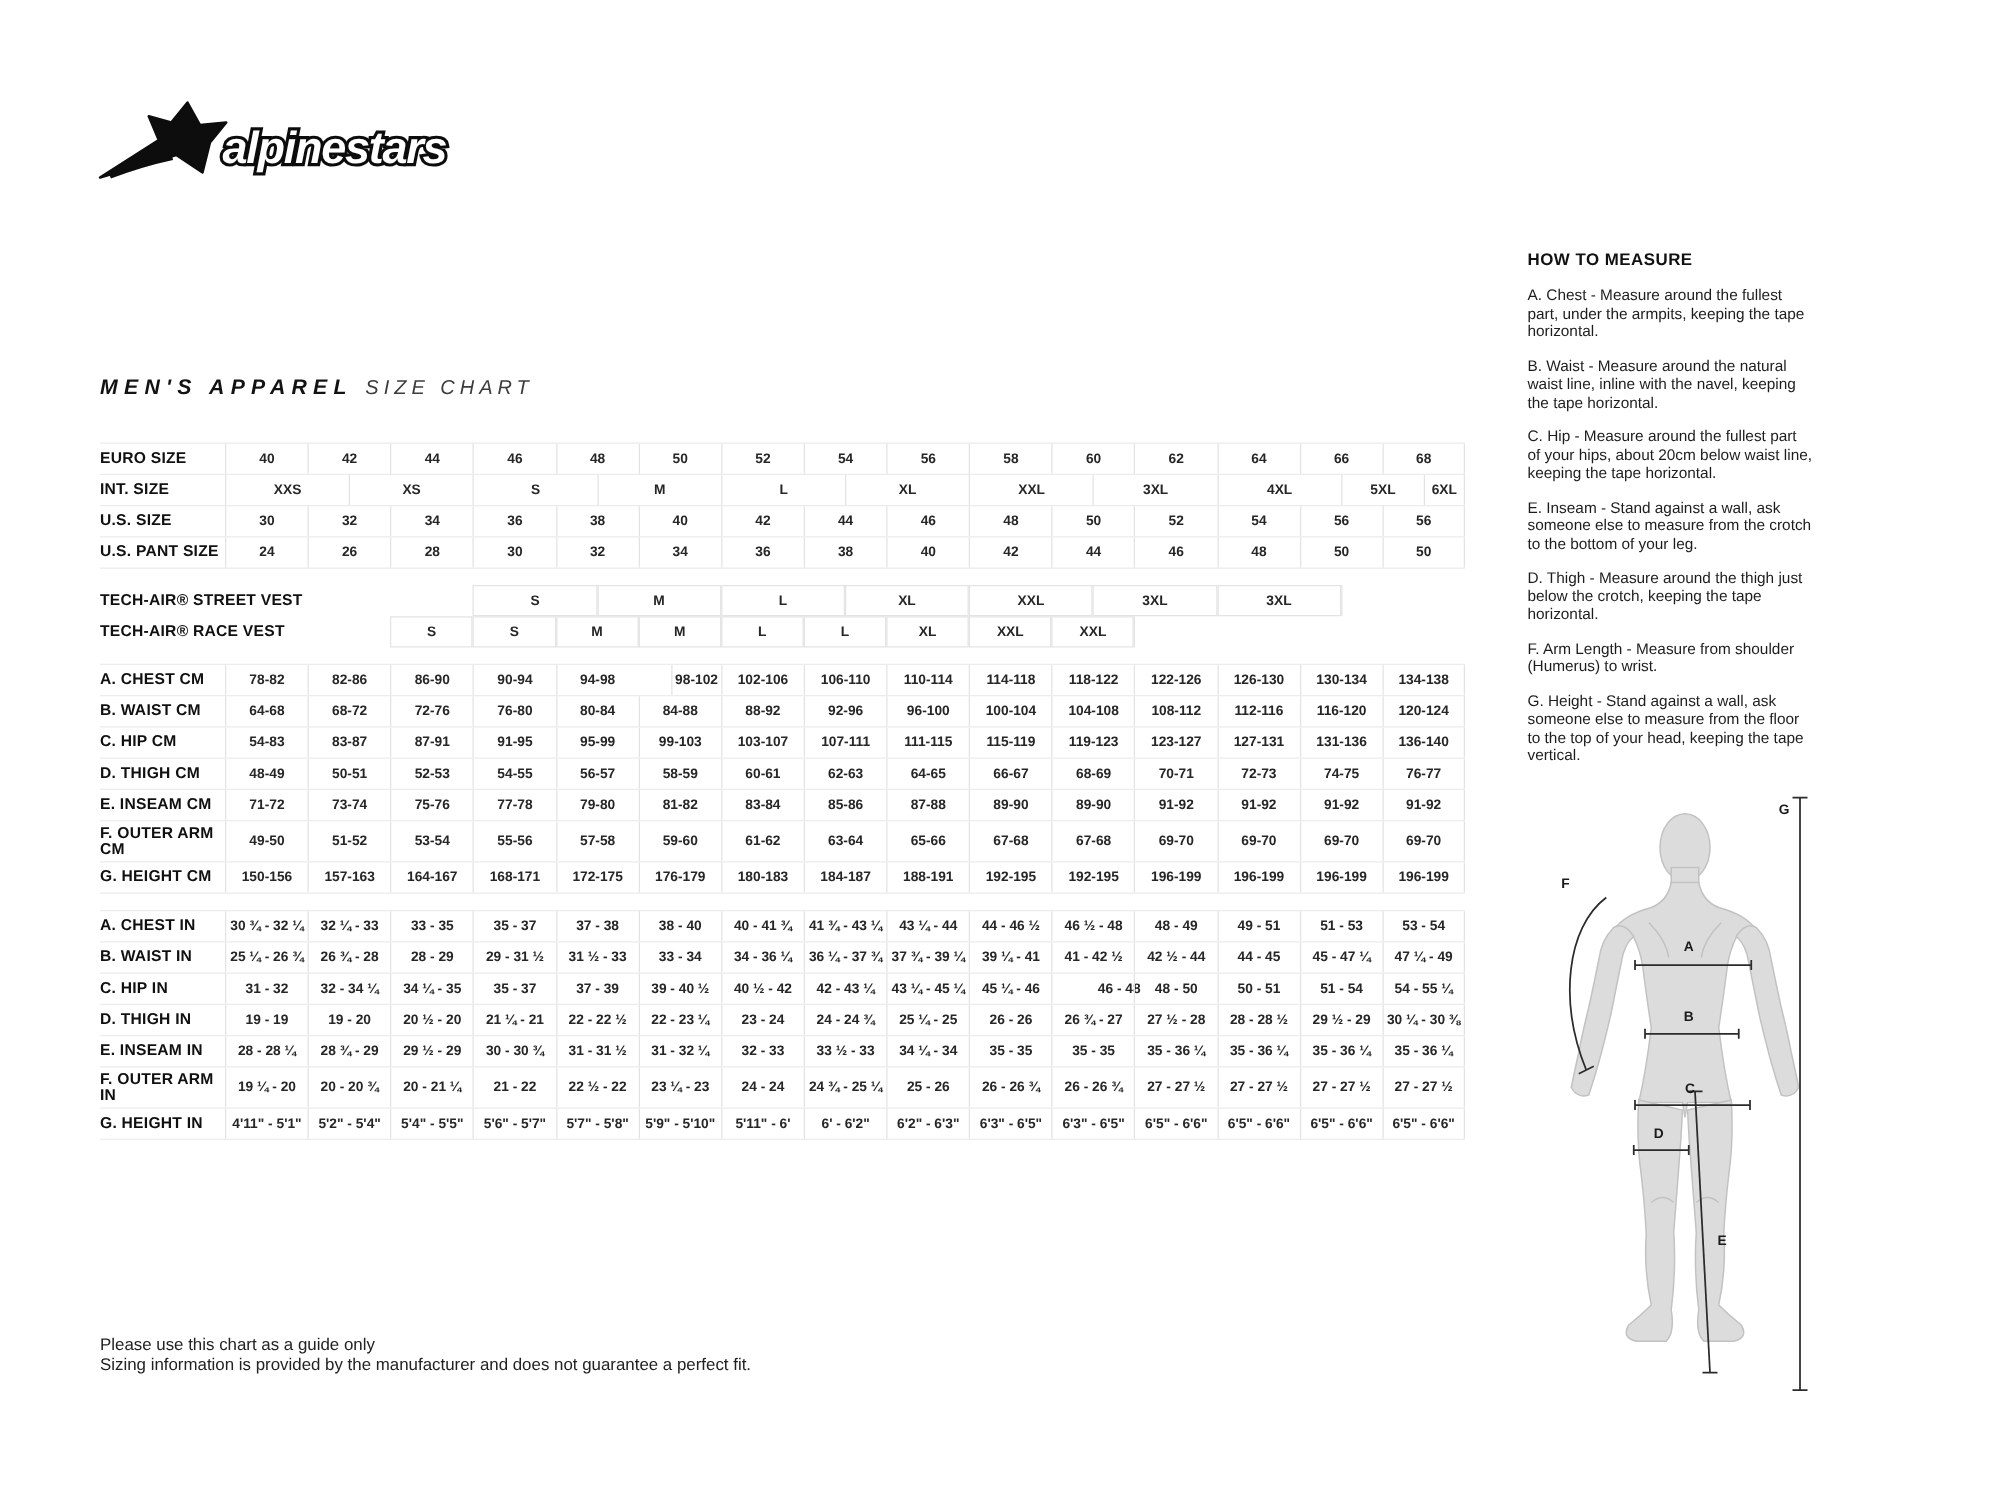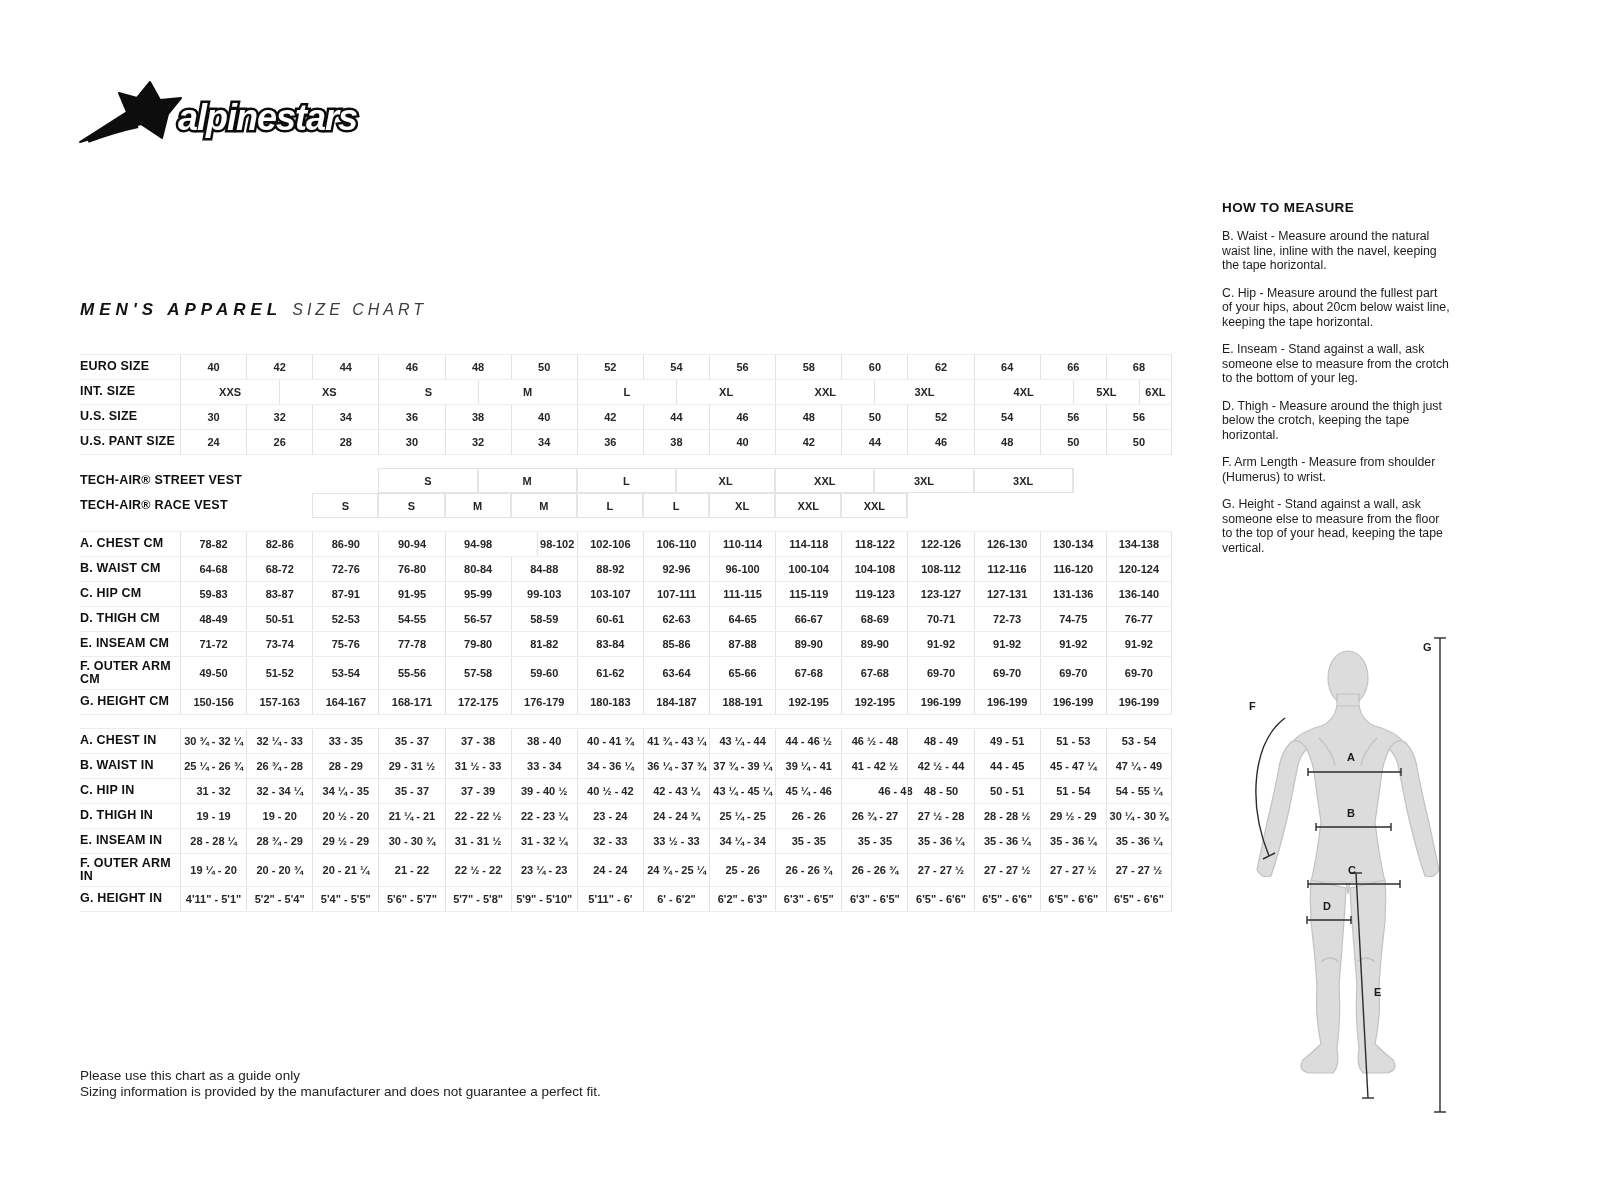--- a/index.html
+++ b/index.html
@@ -208,21 +208,21 @@
           <div class="tcell" style="grid-column: span 2;">104-108</div>
           <div class="tcell" style="grid-column: span 2;">108-112</div>
           <div class="tcell" style="grid-column: span 2;">112-116</div>
           <div class="tcell" style="grid-column: span 2;">116-120</div>
           <div class="tcell" style="grid-column: span 2;">120-124</div>
         </div>
       </div>
       <div class="trow h-val rb lined">
         <div class="tlabel nowrap">C. HIP CM</div>
         <div class="tcells">
-          <div class="tcell" style="grid-column: span 2;">59-83</div>
+          <div class="tcell" style="grid-column: span 2;">54-83</div>
           <div class="tcell" style="grid-column: span 2;">83-87</div>
           <div class="tcell" style="grid-column: span 2;">87-91</div>
           <div class="tcell" style="grid-column: span 2;">91-95</div>
           <div class="tcell" style="grid-column: span 2;">95-99</div>
           <div class="tcell" style="grid-column: span 2;">99-103</div>
           <div class="tcell" style="grid-column: span 2;">103-107</div>
           <div class="tcell" style="grid-column: span 2;">107-111</div>
           <div class="tcell" style="grid-column: span 2;">111-115</div>
           <div class="tcell" style="grid-column: span 2;">115-119</div>
           <div class="tcell" style="grid-column: span 2;">119-123</div>
@@ -449,20 +449,21 @@
           <div class="tcell" style="grid-column: span 2;">6'5" - 6'6"</div>
           <div class="tcell" style="grid-column: span 2;">6'5" - 6'6"</div>
           <div class="tcell" style="grid-column: span 2;">6'5" - 6'6"</div>
           <div class="tcell" style="grid-column: span 2;">6'5" - 6'6"</div>
         </div>
       </div>
     </div>
 
   <div class="measure">
     <h3>HOW TO MEASURE</h3>
+    <p>A. Chest - Measure around the fullest part, under the armpits, keeping the tape horizontal.</p>
     <p>B. Waist - Measure around the natural waist line, inline with the navel, keeping the tape horizontal.</p>
     <p>C. Hip - Measure around the fullest part of your hips, about 20cm below waist line, keeping the tape horizontal.</p>
     <p>E. Inseam - Stand against a wall, ask someone else to measure from the crotch to the bottom of your leg.</p>
     <p>D. Thigh - Measure around the thigh just below the crotch, keeping the tape horizontal.</p>
     <p>F. Arm Length - Measure from shoulder (Humerus) to wrist.</p>
     <p>G. Height - Stand against a wall, ask someone else to measure from the floor to the top of your head, keeping the tape vertical.</p>
   </div>
 
   <svg class="figure" viewBox="0 0 220 505">
     <g fill="#dcdcdc" stroke="#c2c2c2" stroke-width="1.2">

